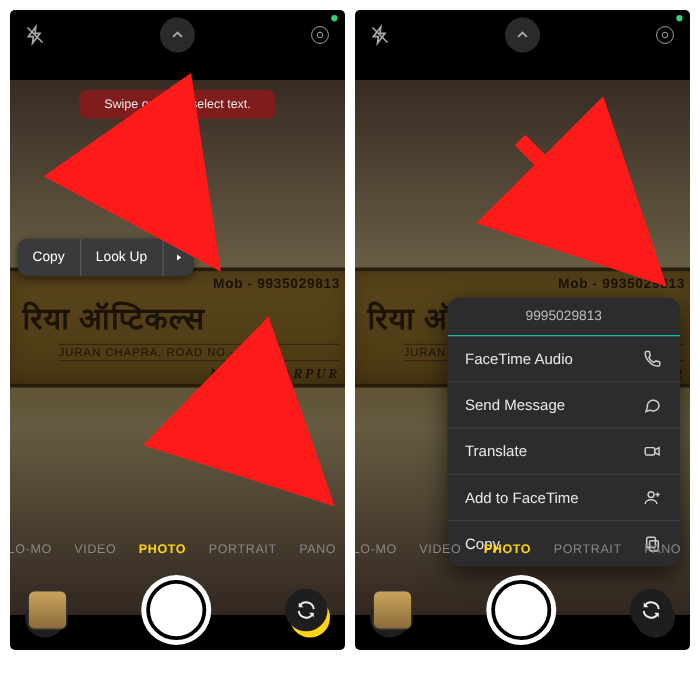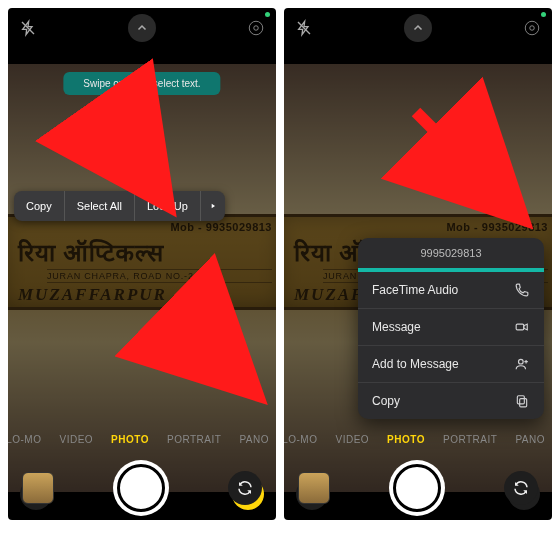--- a/index.html
+++ b/index.html
@@ -29,25 +29,25 @@
     background: linear-gradient(180deg, #c79a3c, #a87f2c);
     border-top: 3px solid #5a3f1a; border-bottom: 3px solid #5a3f1a;
     color:#3c2a10;
     box-shadow: inset 0 0 20px rgba(0,0,0,0.3);
     padding: 4px 8px 0 14px;
     display:flex; flex-direction:column; justify-content:space-between;
   }
   .plq-phone { align-self:flex-end; font-size:11px; font-weight:600; letter-spacing:0.5px;}
   .plq-name  { font-family: serif; font-size:24px; font-weight:700; letter-spacing:1px;}
   .plq-addr  { font-size:9px; letter-spacing:0.8px; border-top:1px solid rgba(60,40,16,0.5); border-bottom:1px solid rgba(60,40,16,0.5); padding:1px 0;margin-left:29px; }
-  .plq-city  { font-size:17px; letter-spacing:2px; font-family: serif; font-style:italic; font-weight:600; padding-bottom:2px;}
+  .plq-city  { font-size:11px; letter-spacing:2px; font-family: serif; font-style:italic; font-weight:600; padding-bottom:2px;text-align:right;}
   
   .tooltip {
     position:absolute; top: 64px; left:50%; transform:translateX(-50%);
-    background:#0f766e; color:#e8e8e8; font-size:10px; padding:6px 20px; border-radius:6px;
+    background:#7f1d1d; color:#e8e8e8; font-size:10px; padding:6px 20px; border-radius:6px;
     white-space:nowrap;
   }
   
   .textmenu {
     position:absolute; top: 183px; left: 6px;
     background:#3a3a3c; border-radius:8px;
     display:flex; align-items:stretch; height:30px;
     box-shadow: 0 2px 8px rgba(0,0,0,0.5);
   }
   .textmenu .item{
@@ -94,21 +94,21 @@
     width:34px; height:34px; border-radius:50%; background:#1e1e1e; color:#eee;
     display:flex; align-items:center; justify-content:center;
   }
   
   .sheet {
     position:absolute; right:8px; top: 230px; width: 186px;
     background:#2c2c2e; border-radius:10px; overflow:hidden;
     box-shadow: 0 6px 20px rgba(0,0,0,0.6);
     color:#e8e8e8; font-size:12px;
   }
-  .sheet .hdr{ text-align:center; color:#bcbcbc; font-size:11px; padding:9px 0; border-bottom:4px solid #14b8a6;}
+  .sheet .hdr{ text-align:center; color:#bcbcbc; font-size:11px; padding:9px 0; border-bottom:1px solid #14b8a6;}
   .sheet .row{
     display:flex; align-items:center; justify-content:space-between;
     padding:10px 14px; border-bottom:1px solid #3d3d3f;text-align:right;
   }
   .sheet .row:last-child{ border-bottom:none; }
   .sheet .row .ic{ width:16px; height:16px; color:#cfcfd1; display:flex; align-items:center; justify-content:center; }
   
   .arrow-svg{ position:absolute; pointer-events:none; }
   svg { overflow: visible; }
 </style>
@@ -153,21 +153,20 @@
             <path fill="none" stroke="currentColor" stroke-width="2" d="M4 8V5a1 1 0 0 1 1-1h3M20 8V5a1 1 0 0 0-1-1h-3M4 16v3a1 1 0 0 0 1 1h3M20 16v3a1 1 0 0 1-1 1h-3"></path>
             <path stroke="currentColor" stroke-width="2" d="M8 9h8M8 12h8M8 15h5"></path>
           </svg>
       </div>
     </div>
 
     <div class="tooltip">Swipe or tap to select text.</div>
 
     <div class="textmenu">
       <div class="item">Copy</div>
-      <div class="item">Select All</div>
       <div class="item">Look Up</div>
       <div class="item arrow">
         <svg width="8" height="10" viewBox="0 0 24 24">
             <path fill="currentColor" d="M8 5l10 7-10 7z"></path>
           </svg>
       </div>
     </div>
 
     <div class="modes">
       <span class="m" style="margin-left:-16px">SLO-MO</span>
@@ -249,30 +248,38 @@
       <div class="hdr">9995029813</div>
       <div class="row">
         <span>FaceTime Audio</span>
         <span class="ic">
             <svg width="14" height="14" viewBox="0 0 24 24">
               <path fill="none" stroke="currentColor" stroke-width="2" d="M22 17v3a2 2 0 0 1-2 2c-9 0-18-9-18-18a2 2 0 0 1 2-2h3a1 1 0 0 1 1 1c0 1 .3 3 1 4a1 1 0 0 1-.2 1L7 10c1 3 4 6 7 7l2-2a1 1 0 0 1 1-.2c1 .7 3 1 4 1a1 1 0 0 1 1 1z"></path>
             </svg>
           </span>
       </div>
       <div class="row">
-        <span>Message</span>
+        <span>Send Message</span>
+        <span class="ic">
+            <svg width="14" height="14" viewBox="0 0 24 24">
+              <path fill="none" stroke="currentColor" stroke-width="2" d="M21 12a8 8 0 0 1-12 7L3 21l2-6a8 8 0 1 1 16-3z"></path>
+            </svg>
+          </span>
+      </div>
+      <div class="row">
+        <span>Translate</span>
         <span class="ic">
             <svg width="14" height="14" viewBox="0 0 24 24">
               <rect x="2" y="7" width="13" height="10" rx="2" fill="none" stroke="currentColor" stroke-width="2"></rect>
               <path d="M15 10l6-3v10l-6-3z" fill="none" stroke="currentColor" stroke-width="2"></path>
             </svg>
           </span>
       </div>
       <div class="row">
-        <span>Add to Message</span>
+        <span>Add to FaceTime</span>
         <span class="ic">
             <svg width="14" height="14" viewBox="0 0 24 24">
               <circle cx="10" cy="8" r="4" fill="none" stroke="currentColor" stroke-width="2"></circle>
               <path d="M2 21c0-4 4-6 8-6s8 2 8 6" fill="none" stroke="currentColor" stroke-width="2"></path>
               <path d="M19 5v6M16 8h6" stroke="currentColor" stroke-width="2"></path>
             </svg>
           </span>
       </div>
       <div class="row">
         <span>Copy</span>

